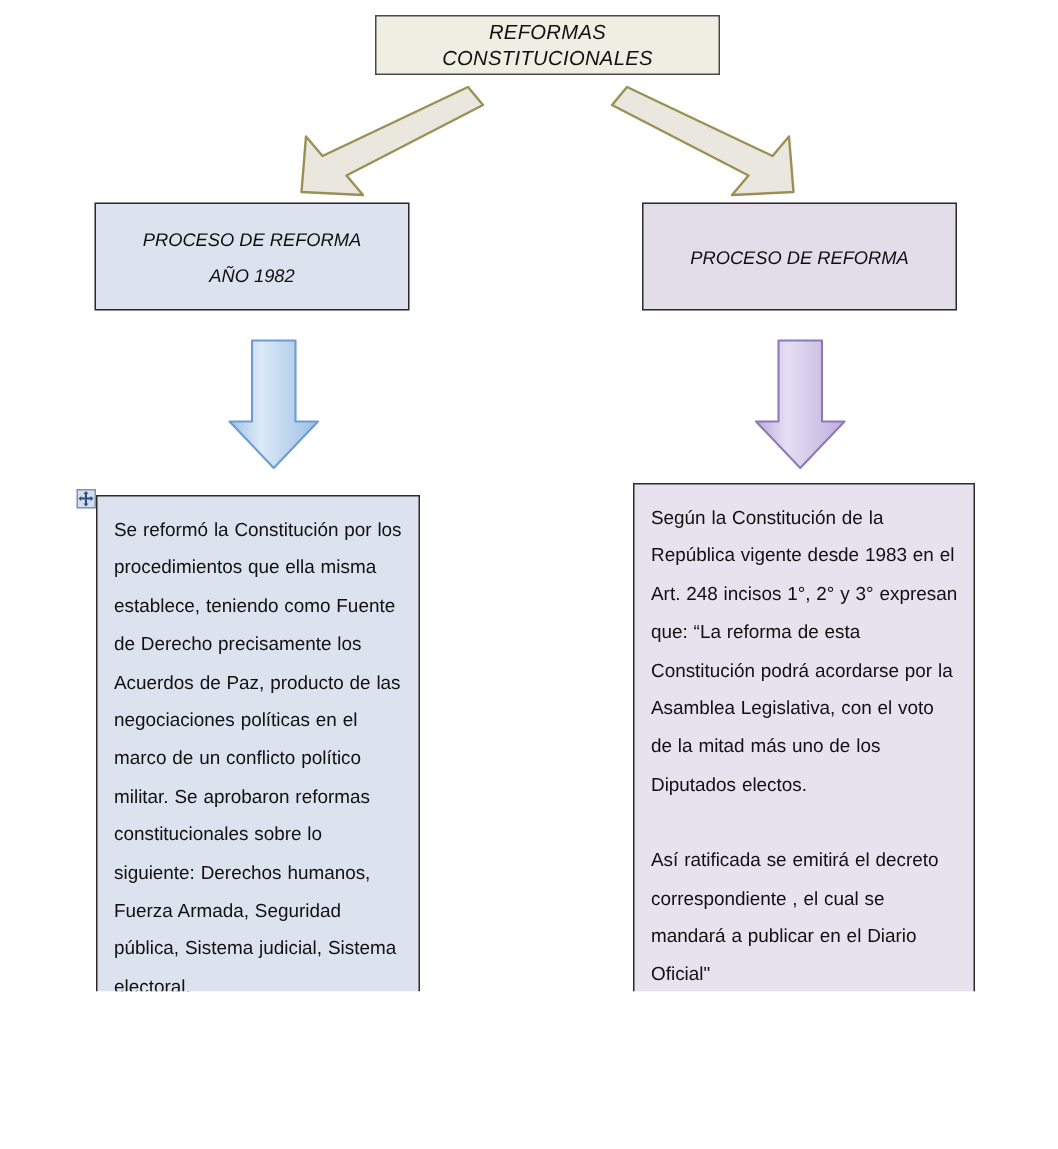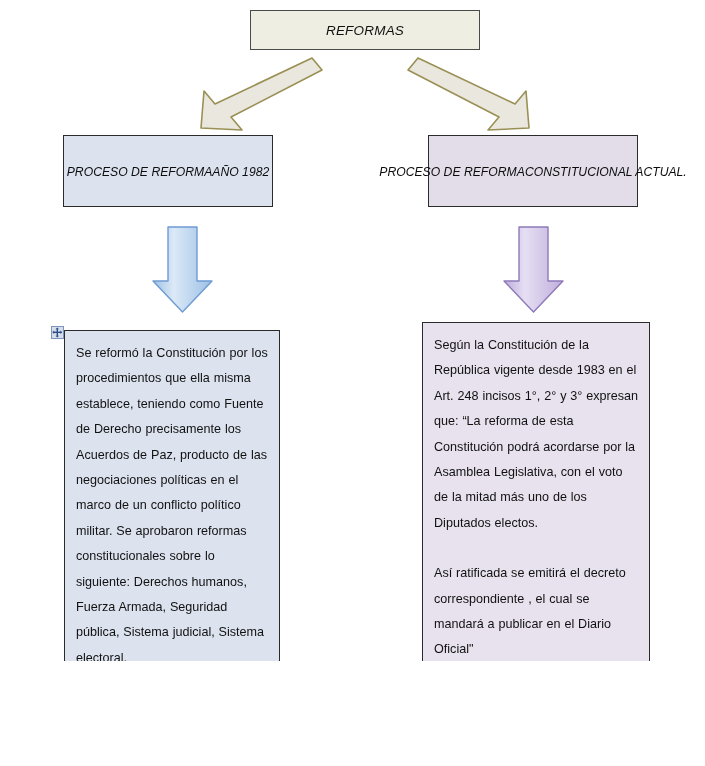--- a/index.html
+++ b/index.html
@@ -44,21 +44,21 @@
   }
 
   
   .mid-box {
     position: absolute;
     width: 210px;
     height: 72px;
     border: 1px solid #2b2b2b;
     box-sizing: border-box;
     display: flex;
-    flex-direction: row;
+    flex-direction: column;
     align-items: center;
     justify-content: center;
     padding-top: 2px;
   }
   .mid-box .line {
     font-style: italic;
     font-size: 12.2px;
     color: #0d0d0d;
     line-height: 24px;
     white-space: nowrap;
@@ -139,41 +139,41 @@
     pointer-events: none;
   }
 </style>
 </head>
 <body>
 
 <div id="canvas">
 
   <div class="title-box">
     <div class="line">REFORMAS</div>
+    <div class="line">CONSTITUCIONALES</div>
   </div>
 
   <svg class="arrow-layer" viewBox="0 0 705 766">
 
     <g>
       <path d="M 312 58 L 322 70 L 231 117 L 242 130 L 201 128 L 204 91 L 215 104 Z" fill="#EAE8DE" stroke="#9A9055" stroke-width="1.6" stroke-linejoin="round"></path>
     </g>
 
     <g>
       <path d="M 418 58 L 408 70 L 499 117 L 488 130 L 529 128 L 526 91 L 515 104 Z" fill="#EAE8DE" stroke="#9A9055" stroke-width="1.6" stroke-linejoin="round"></path>
     </g>
   </svg>
 
   <div class="mid-box" id="mid-box-left">
     <div class="line">PROCESO DE REFORMA</div>
     <div class="line">AÑO 1982</div>
   </div>
 
   <div class="mid-box" id="mid-box-right">
     <div class="line">PROCESO DE REFORMA</div>
-    <div class="line">CONSTITUCIONAL ACTUAL.</div>
   </div>
 
   <svg class="arrow-layer" viewBox="0 0 705 766">
     <defs>
       <linearGradient id="blueGrad" x1="0" y1="0" x2="1" y2="0">
         <stop offset="0%" stop-color="#9EC1E6"></stop>
         <stop offset="35%" stop-color="#DCE9F7"></stop>
         <stop offset="100%" stop-color="#9CC0E6"></stop>
       </linearGradient>
       <linearGradient id="purpleGrad" x1="0" y1="0" x2="1" y2="0">

